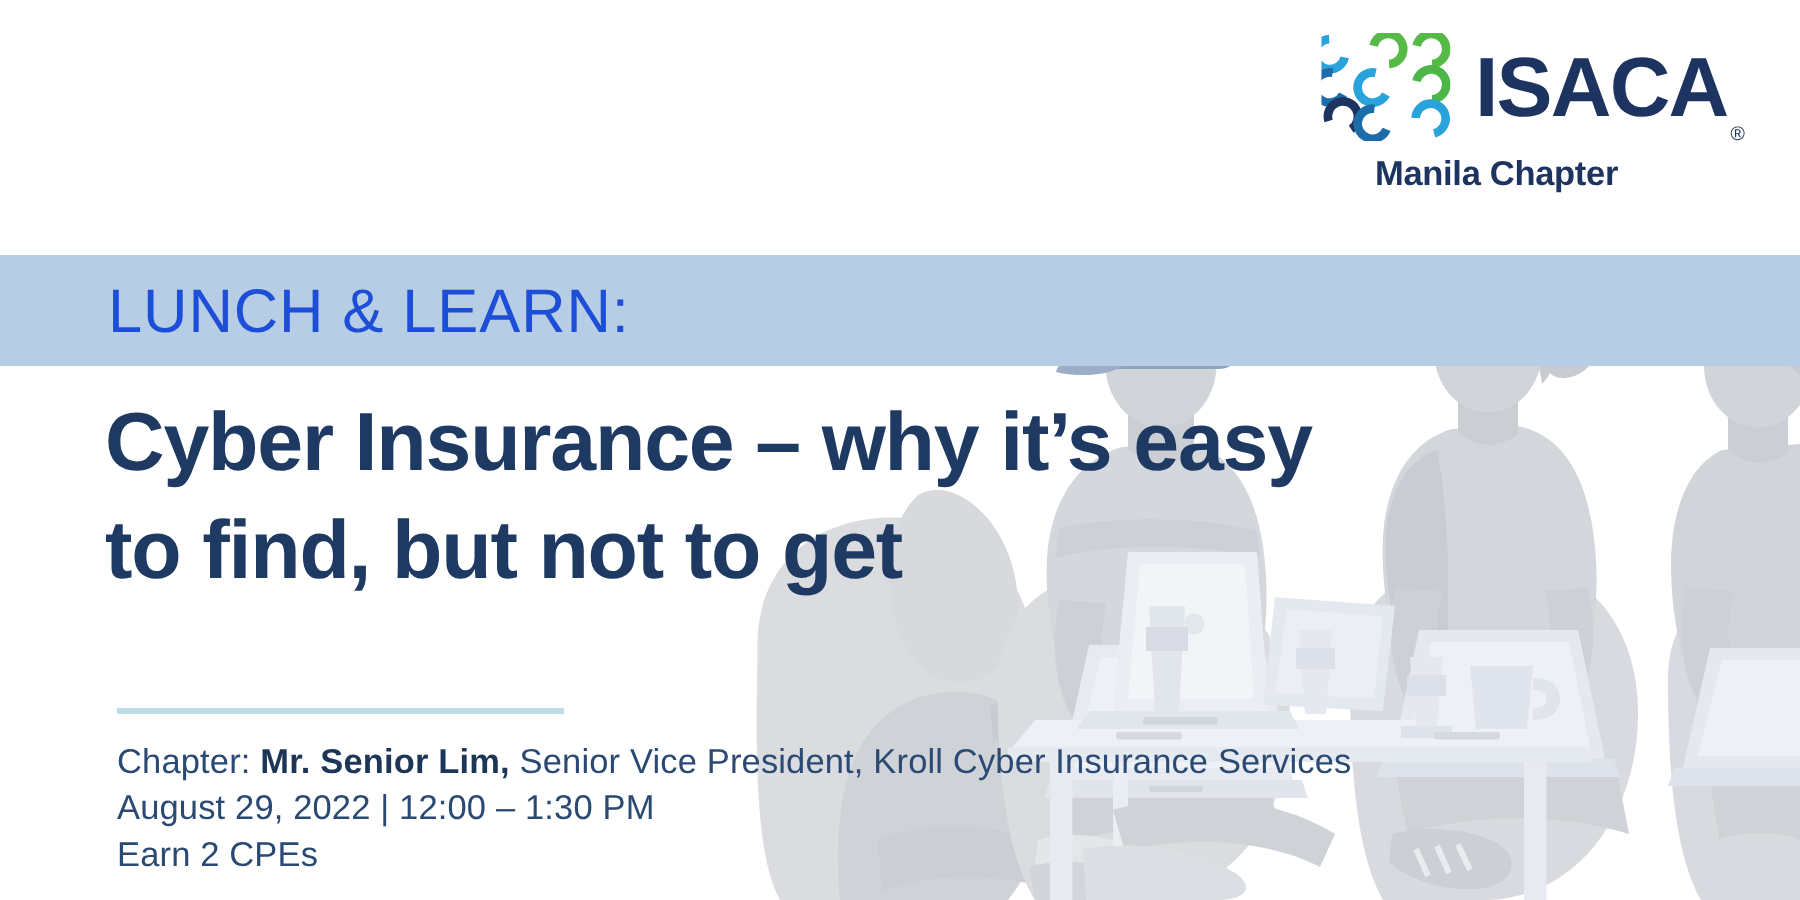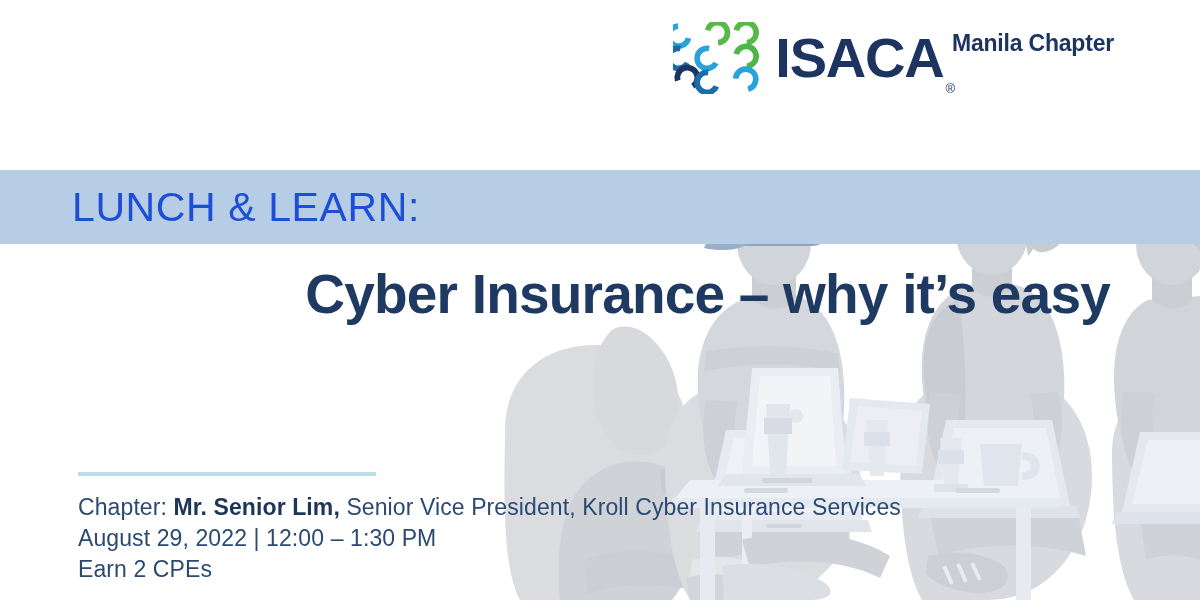--- a/index.html
+++ b/index.html
@@ -60,21 +60,20 @@
     z-index: 3;
     width: 1040px;
   }
   .headline-line {
     font-size: 55px;
     line-height: 72px;
     font-weight: 700;
     letter-spacing: -0.8px;
     color: #1e3a62;
     white-space: nowrap;
-    text-align: right;
   }
 
   
   #speaker-rule {
     position: absolute;
     left: 78px;
     top: 472px;
     width: 298px;
     height: 4px;
     background: #bcdde7;
@@ -101,21 +100,22 @@
     color: #1d3557;
   }
 
   
   #logo {
     position: absolute;
     right: 40px;
     top: 22px;
     z-index: 4;
     display: flex;
-    align-items: flex-start;
+    flex-direction: column;
+    align-items: center;
   }
   #logo-top {
     display: flex;
     align-items: center;
   }
   #logo-mark {
     width: 86px;
     height: 72px;
     display: block;
   }
@@ -301,20 +301,21 @@
         <path d="M722 566 C756 560 796 566 820 580 C838 590 832 600 812 600 L724 600 Z" fill="#dadde2"></path>
       </g>
     </g>
   </svg>
 
   <div id="kicker-band"></div>
   <div id="kicker-text">LUNCH &amp; LEARN:</div>
 
   <div id="headline">
     <div class="headline-line">Cyber Insurance – why it’s easy</div>
+    <div class="headline-line">to find, but not to get</div>
   </div>
 
   <div id="speaker-rule"></div>
 
   <div id="details">
     <div class="detail-line"><span>Chapter: </span><span class="strong">Mr. Senior Lim,</span><span> Senior Vice President, Kroll Cyber Insurance Services</span></div>
     <div class="detail-line">August 29, 2022 | 12:00 – 1:30 PM</div>
     <div class="detail-line">Earn 2 CPEs</div>
   </div>
 

